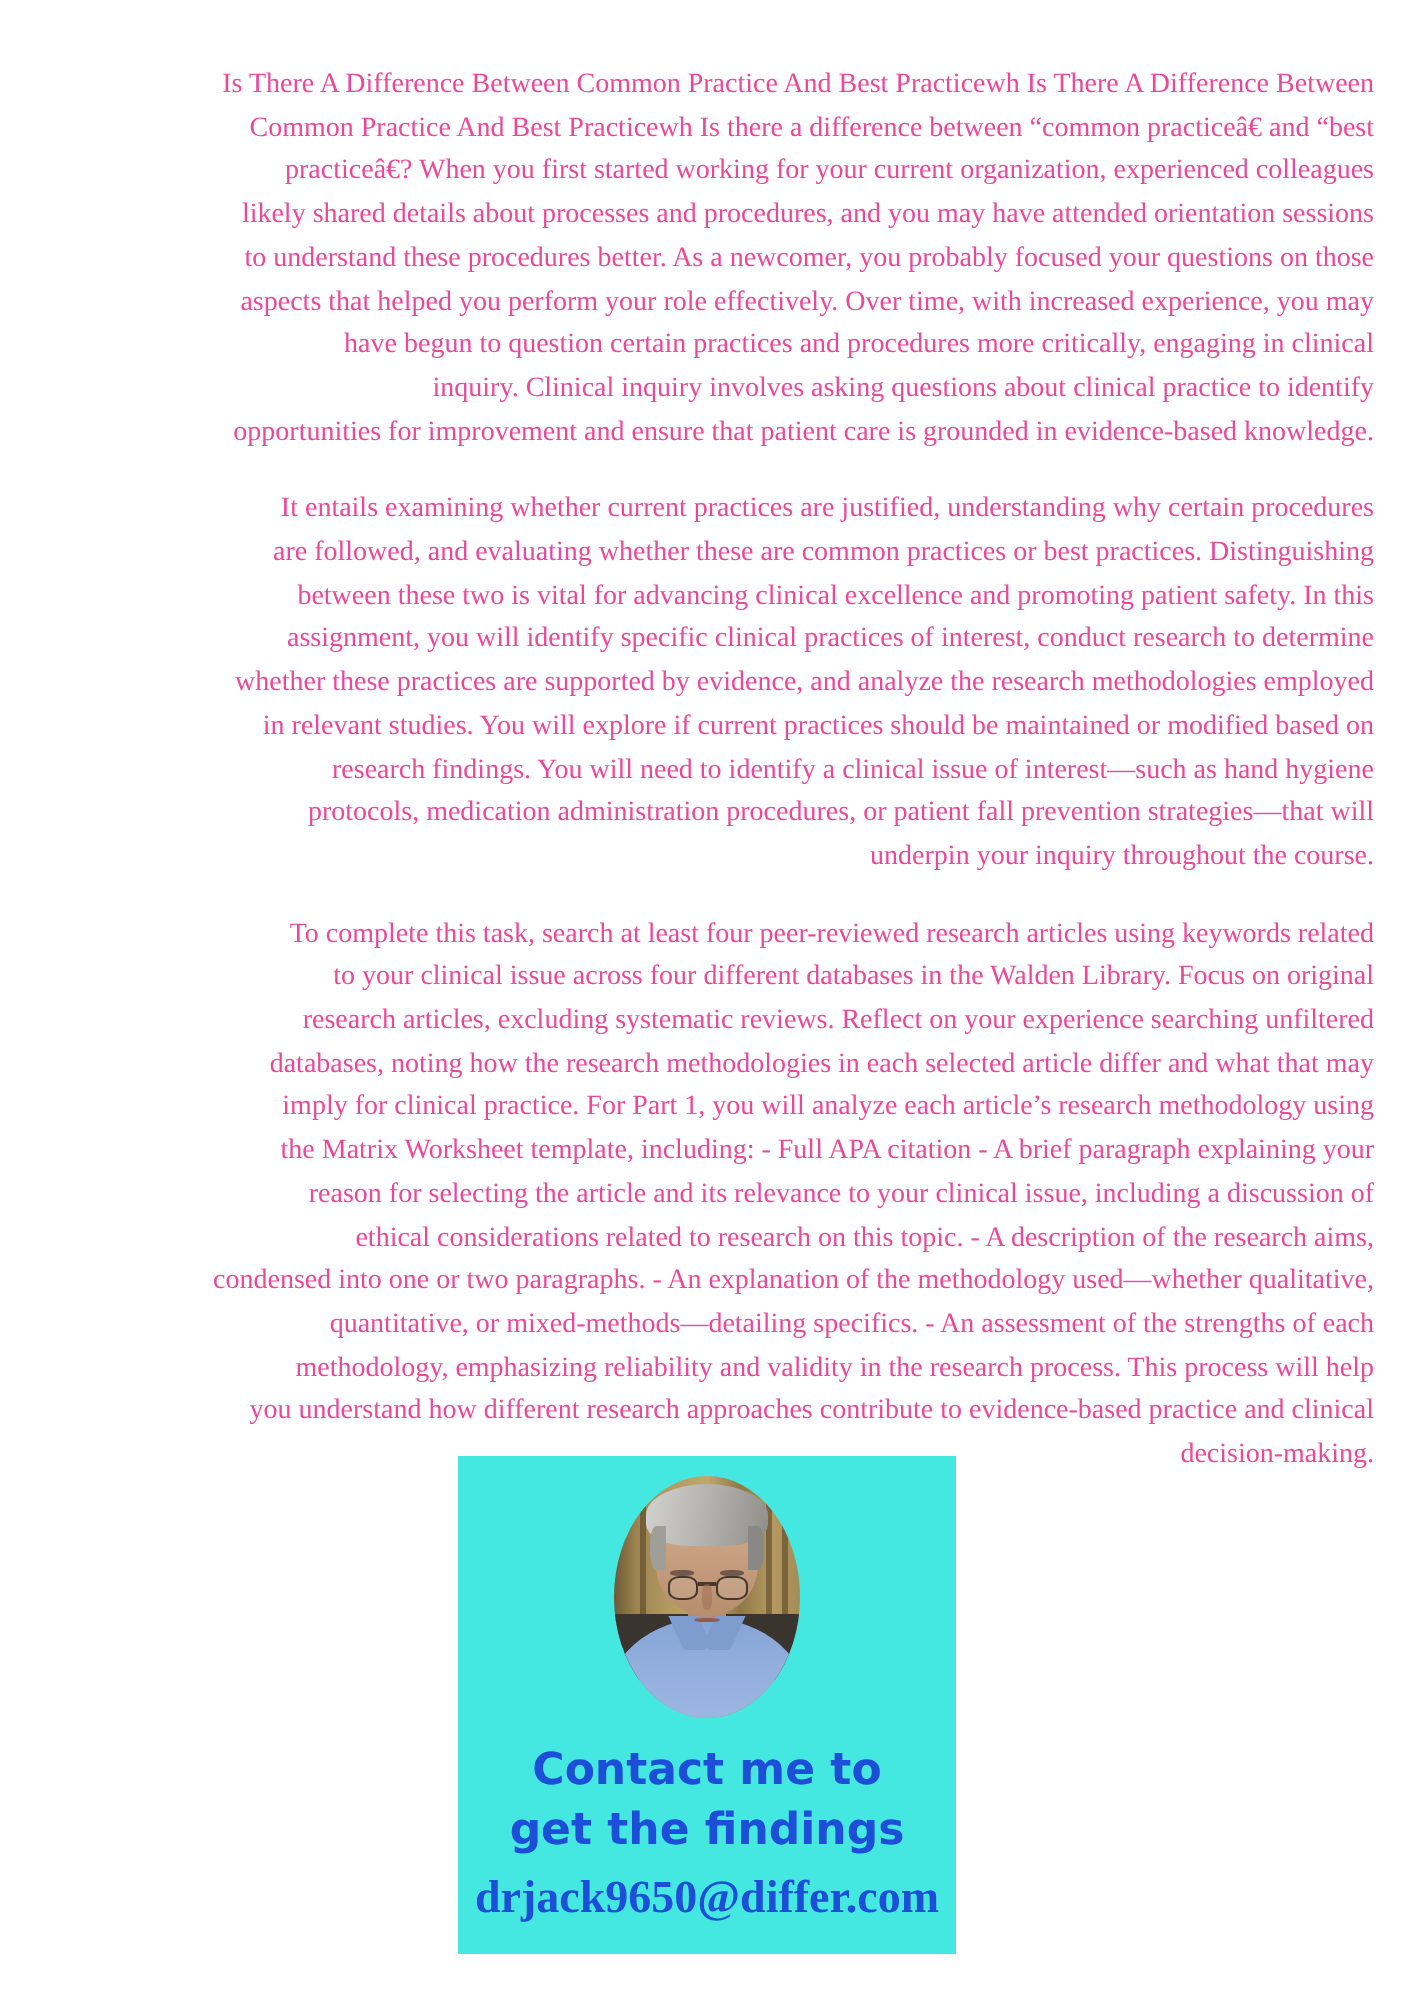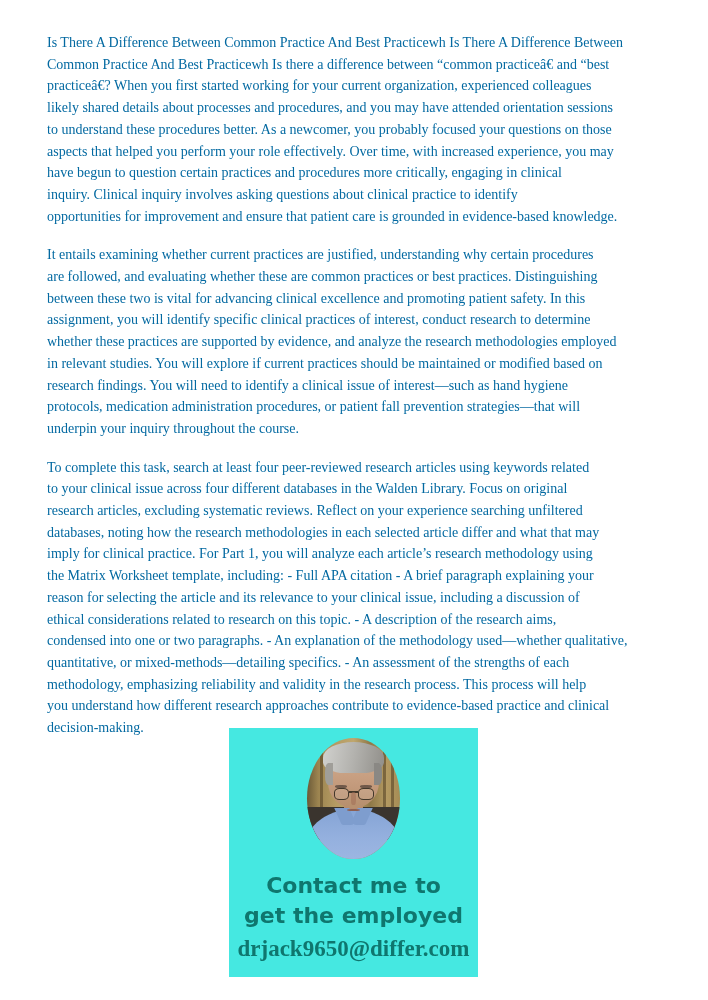--- a/index.html
+++ b/index.html
@@ -13,23 +13,24 @@
     height: 1000px;
     background: #ffffff;
     overflow: hidden;
     font-family: "Liberation Serif", serif;
   }
   .doc-text {
     position: absolute;
     left: 47px;
     top: 32px;
     width: 640px;
-    color: #0369a1;
+    color: #ec4899;
     font-size: 14px;
     line-height: 21.7px;
+    text-align: right;
   }
   .doc-text p {
     margin: 0 0 17px 0;
     white-space: pre;
   }
   
   .contact-card {
     position: absolute;
     left: 229px;
     top: 728px;
@@ -142,21 +143,21 @@
     left: 43%; top: 58.5%;
     width: 14%; height: 2.2%;
     background: #8e5f51;
     border-radius: 40%;
   }
   .contact-text {
     position: absolute;
     left: 0; top: 143px;
     width: 100%;
     text-align: center;
-    color: #0f766e;
+    color: #1d4ed8;
   }
   .contact-line {
     font-family: "DejaVu Sans", sans-serif;
     font-weight: 700;
     font-size: 22px;
     line-height: 30px;
   }
   .contact-email {
     margin-top: 2px;
     font-family: "Liberation Serif", serif;
@@ -223,19 +224,19 @@
       <div class="brow right"></div>
       <div class="lens left"></div>
       <div class="lens right"></div>
       <div class="glasses-bridge"></div>
       <div class="nose"></div>
       <div class="mouth"></div>
     </div>
 
     <div class="contact-text">
       <div class="contact-line">Contact me to</div>
-      <div class="contact-line">get the employed</div>
+      <div class="contact-line">get the findings</div>
       <div class="contact-email">drjack9650@differ.com</div>
     </div>
 
   </div>
 
 </div>
 
 </body></html>

